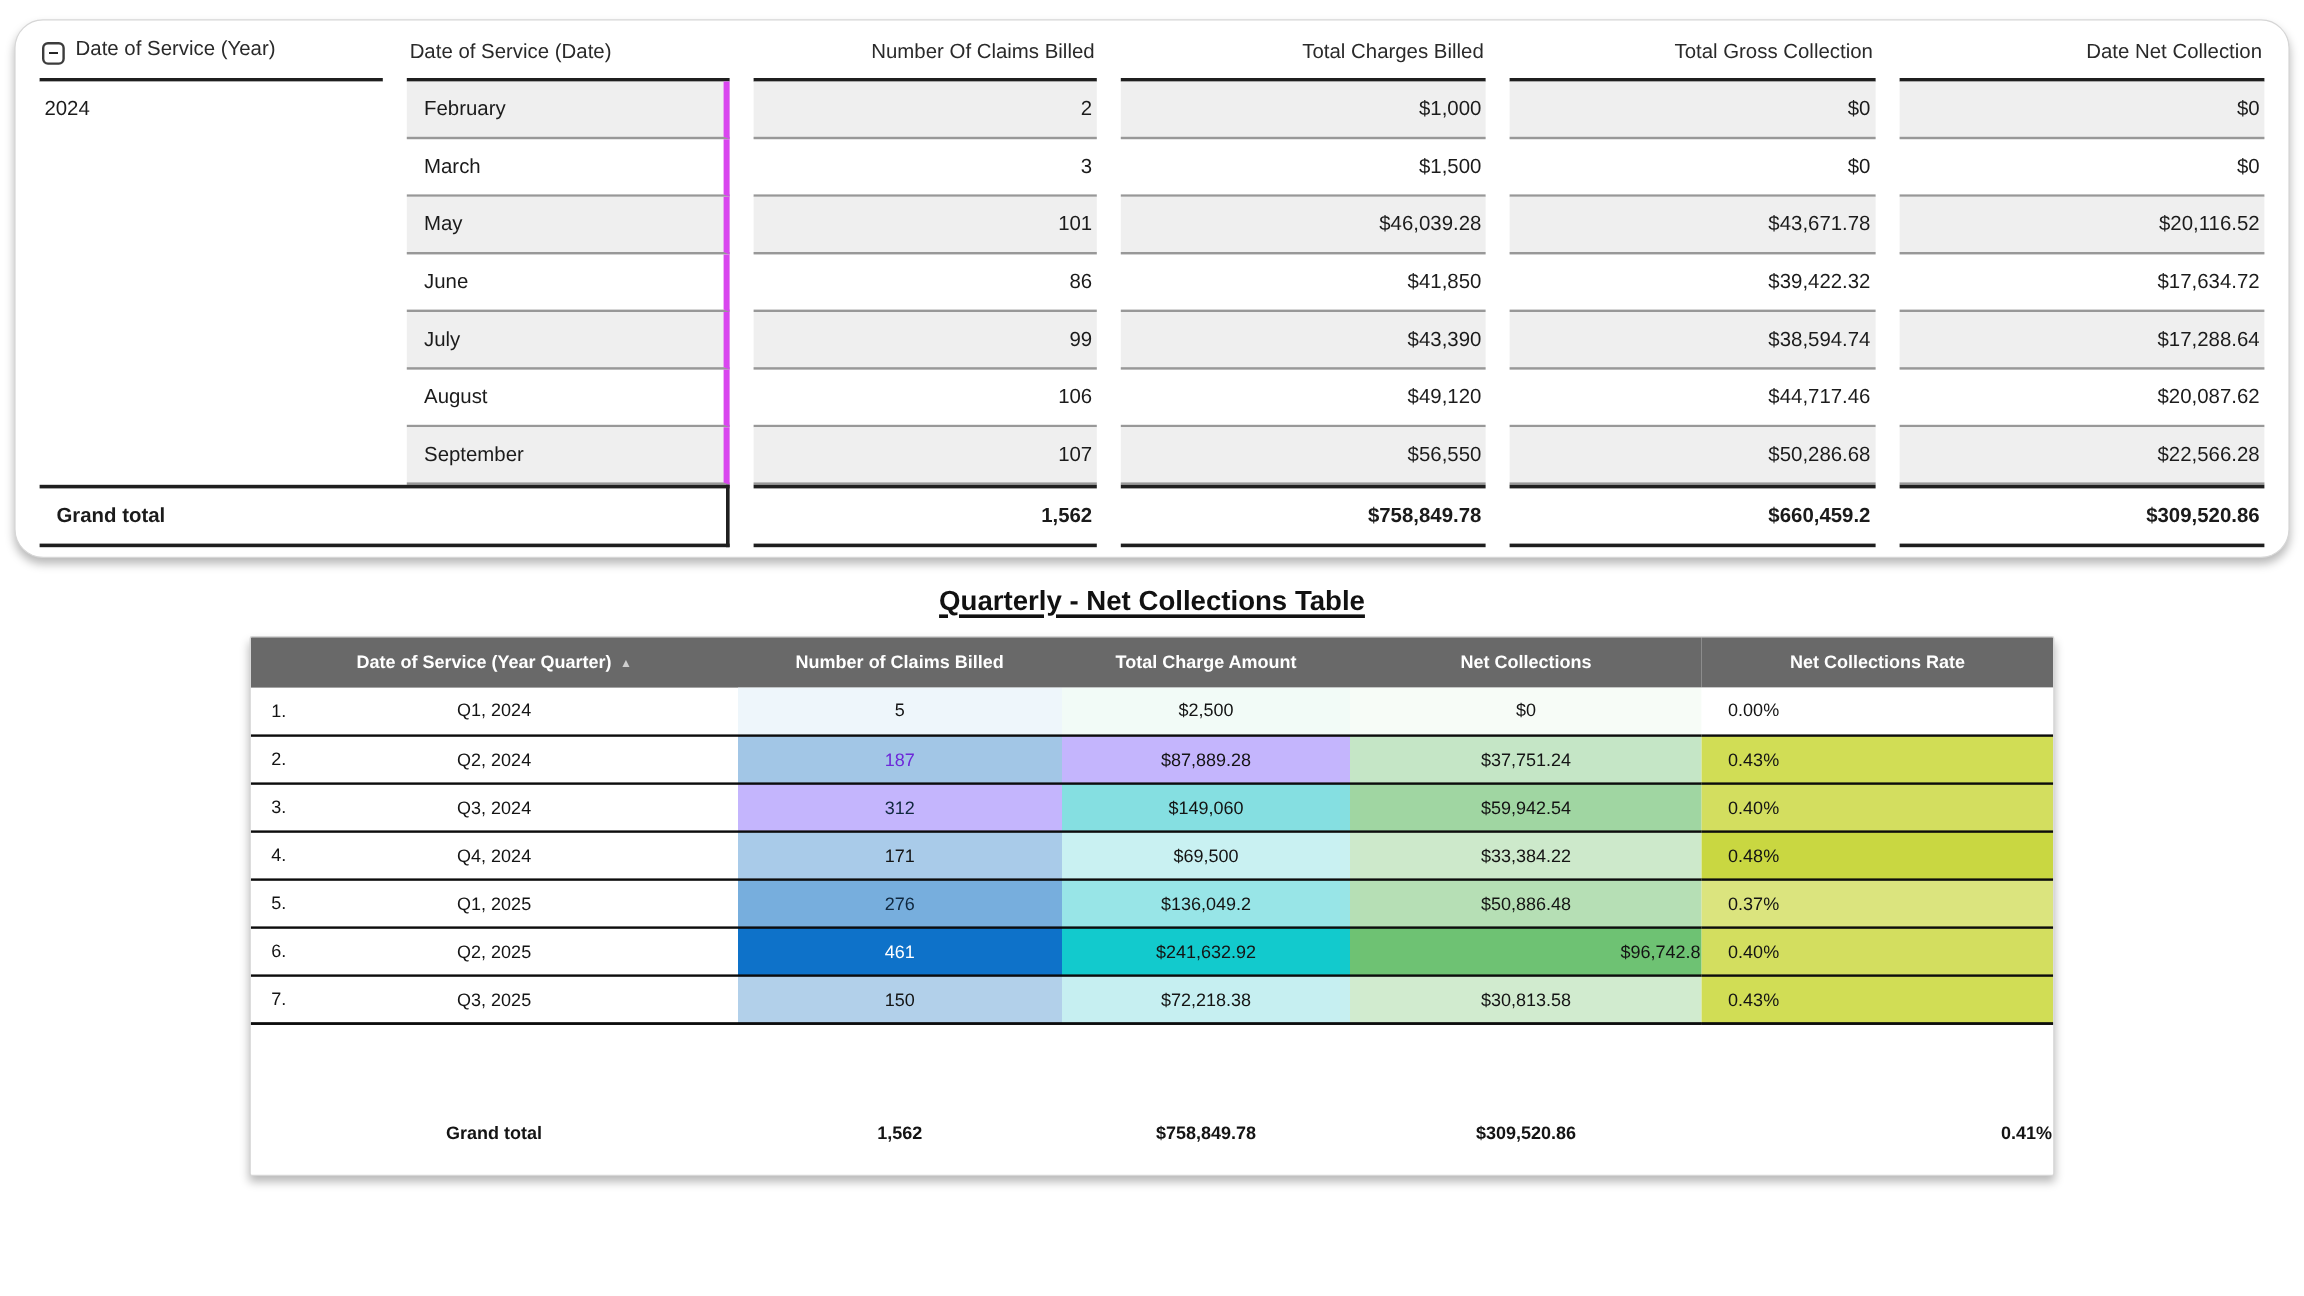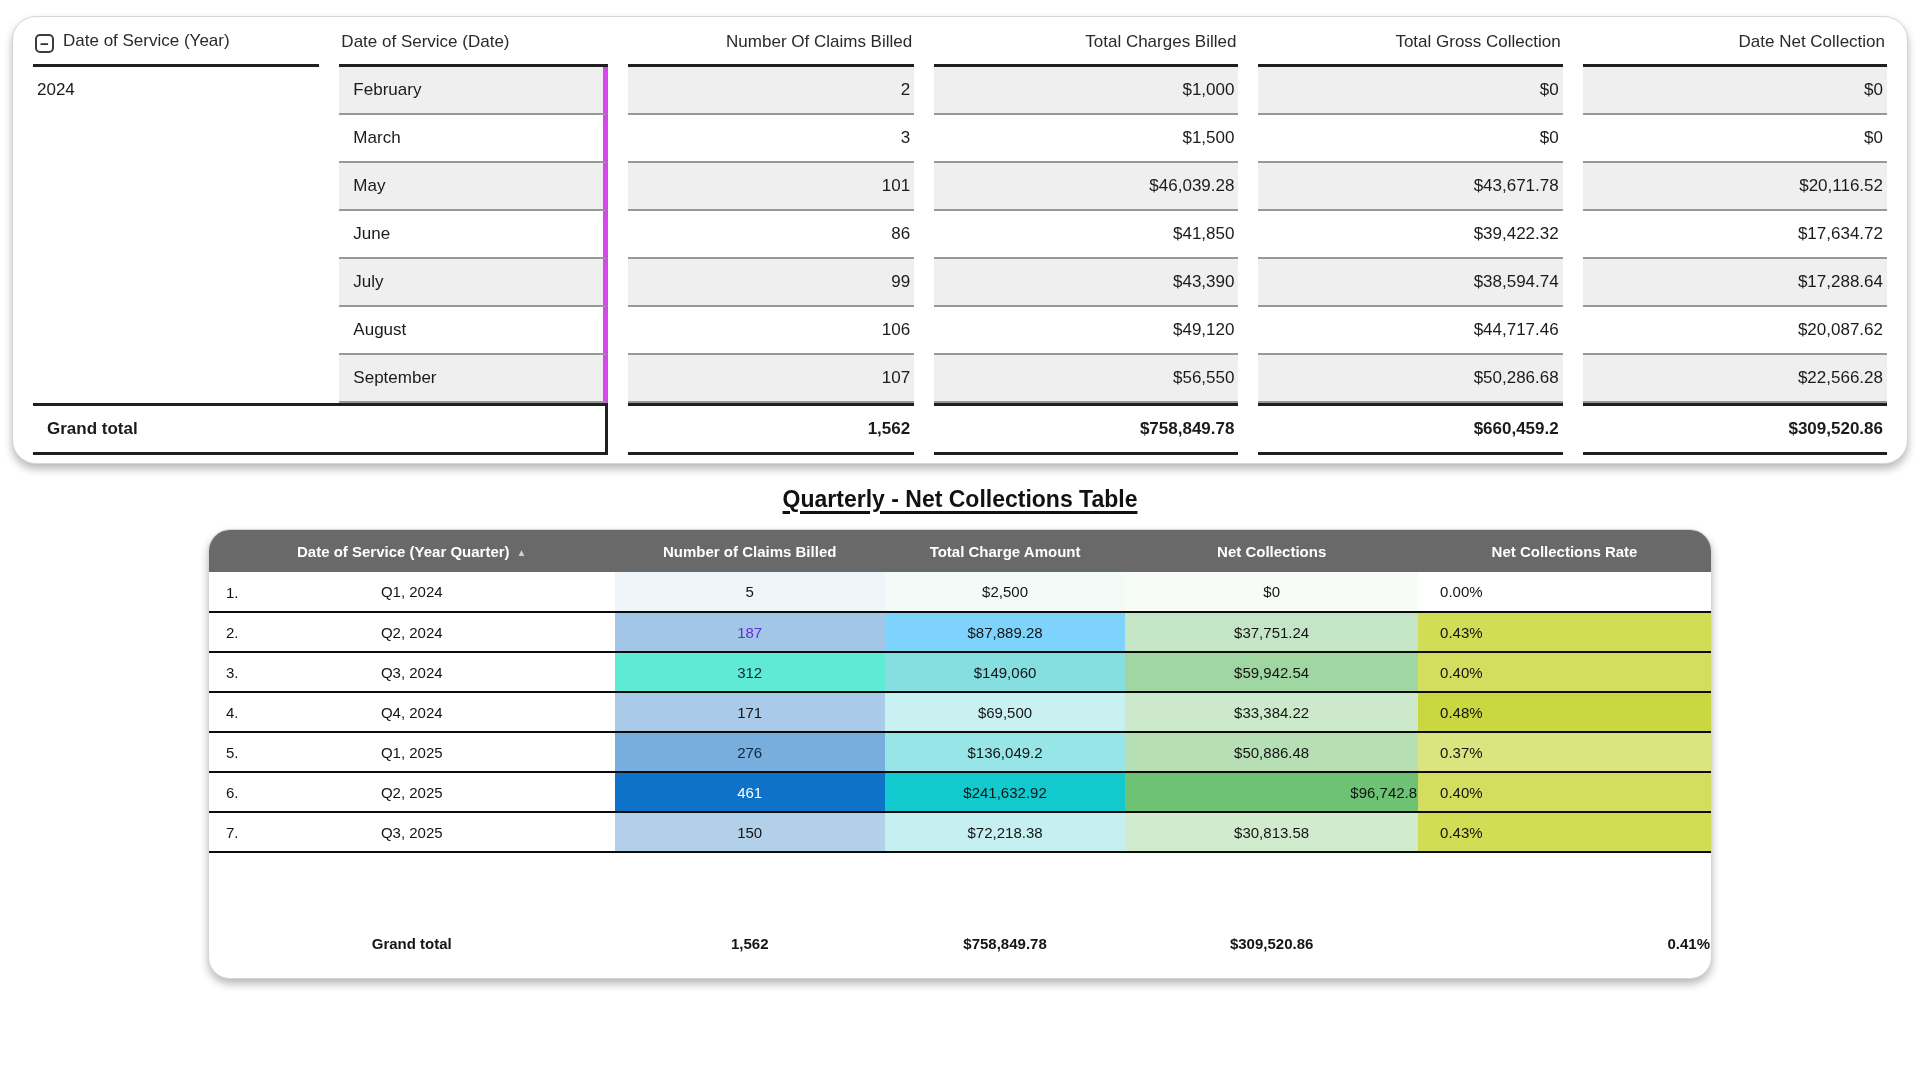--- a/index.html
+++ b/index.html
@@ -93,21 +93,21 @@
     text-align:left;
     padding-left:14px;
     border-right:3px solid #1f1f1f;
   }
   table.billing tfoot td.num { text-align:right; }
 
   
   .card2 {
     width:1504px;
     margin:16px auto 0 auto;
-    border-radius:22px;
+    border-radius:2px;
     overflow:hidden;
     padding-bottom:16px;
   }
   table.quarterly {
     width:100%;
     border-collapse:collapse;
     font-size:15px;
     color:#141414;
   }
   table.quarterly thead th {
@@ -277,30 +277,30 @@
           <td style="background-color: rgb(242, 251, 247);">$2,500</td>
           <td style="background-color: rgb(247, 252, 247);">$0</td>
           <td class="rate-cell" style="background-color: rgb(255, 255, 255);">0.00%</td>
         </tr>
         <tr>
           <td class="qt-first">
             <span class="row-index">2.</span>
             <span>Q2, 2024</span>
           </td>
           <td style="background-color: rgb(162, 198, 230); color: #6d28d9;">187</td>
-          <td style="background-color: #7dd3fc;">$87,889.28</td>
+          <td style="background-color: #c4b5fd;">$87,889.28</td>
           <td style="background-color: rgb(197, 230, 198);">$37,751.24</td>
           <td class="rate-cell" style="background-color: rgb(209, 221, 85);">0.43%</td>
         </tr>
         <tr>
           <td class="qt-first">
             <span class="row-index">3.</span>
             <span>Q3, 2024</span>
           </td>
-          <td style="background-color: #5eead4; color: rgb(16, 40, 63);">312</td>
+          <td style="background-color: #c4b5fd; color: rgb(16, 40, 63);">312</td>
           <td style="background-color: rgb(133, 223, 225);">$149,060</td>
           <td style="background-color: rgb(160, 214, 162);">$59,942.54</td>
           <td class="rate-cell" style="background-color: rgb(211, 222, 95);">0.40%</td>
         </tr>
         <tr>
           <td class="qt-first">
             <span class="row-index">4.</span>
             <span>Q4, 2024</span>
           </td>
           <td style="background-color: rgb(169, 203, 233); color: rgb(20, 20, 20);">171</td>

